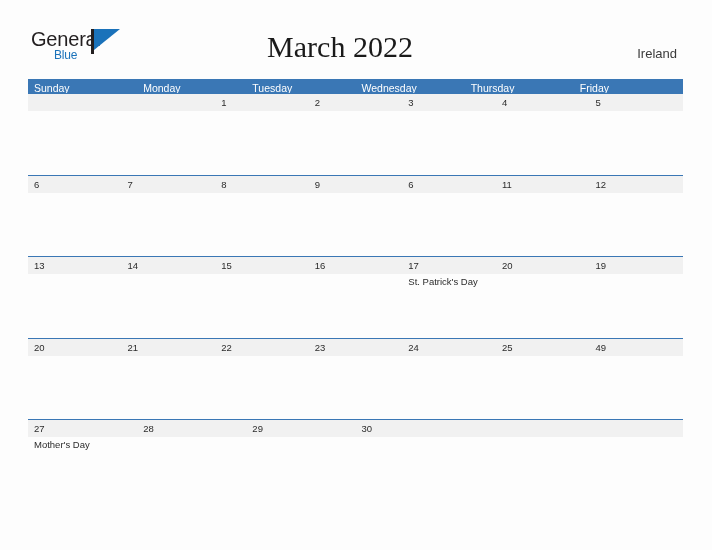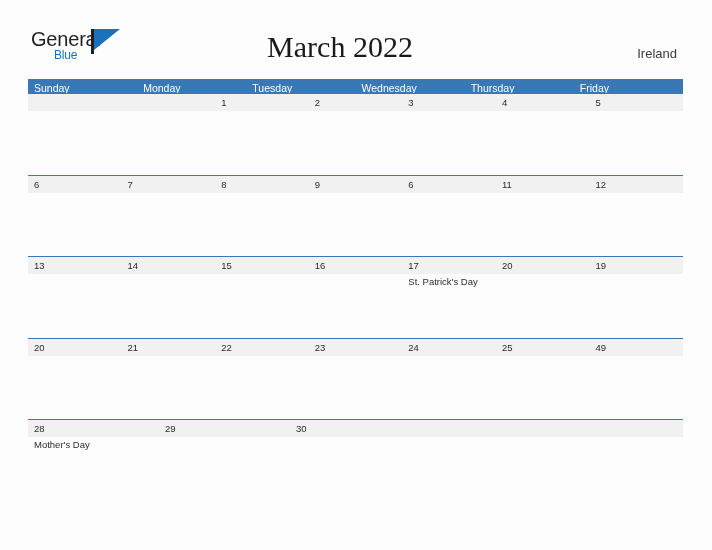--- a/index.html
+++ b/index.html
@@ -260,20 +260,21 @@
       <div class="event-cell"></div>
       <div class="event-cell"></div>
       <div class="event-cell"></div>
       <div class="event-cell"></div>
       <div class="event-cell"></div>
     </div>
   </div>
 
   <div class="week-row">
     <div class="daynum-band">
+      <div class="daynum-cell">27</div>
       <div class="daynum-cell">28</div>
       <div class="daynum-cell">29</div>
       <div class="daynum-cell">30</div>
       <div class="daynum-cell"></div>
       <div class="daynum-cell"></div>
     </div>
     <div class="event-band">
       <div class="event-cell">Mother's Day</div>
       <div class="event-cell"></div>
       <div class="event-cell"></div>

